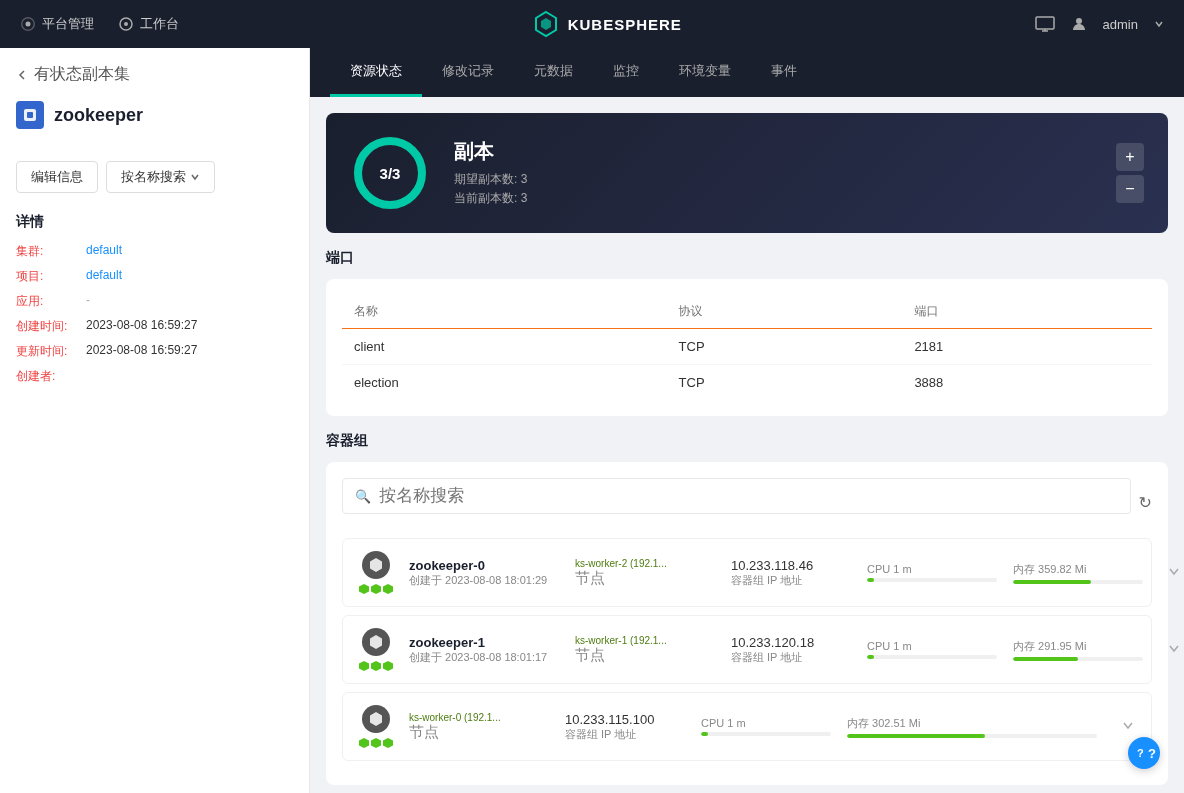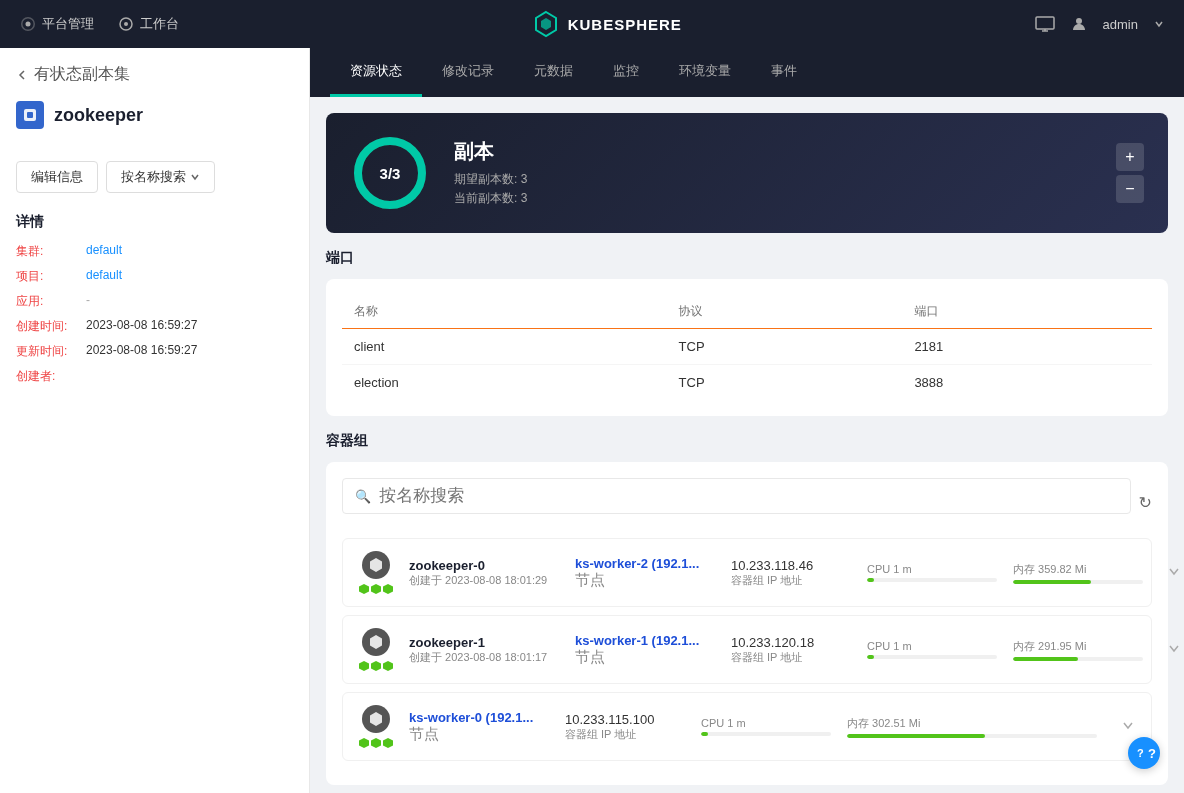--- a/index.html
+++ b/index.html
@@ -118,21 +118,21 @@
     }
     .pod-icon-group { display: flex; align-items: center; gap: 4px; }
     .pod-icon { width: 28px; height: 28px; background: #555; border-radius: 50%; display: flex; align-items: center; justify-content: center; }
     .hexagon-group { display: flex; gap: 2px; margin-top: 2px; }
     .hex { width: 10px; height: 10px; background: #36c; clip-path: polygon(50% 0%, 100% 25%, 100% 75%, 50% 100%, 0% 75%, 0% 25%); }
     .hex.green { background: #52c41a; }
     .pod-name-group { min-width: 150px; }
     .pod-name { font-weight: 600; font-size: 13px; color: #1a1f2e; }
     .pod-created { font-size: 11px; color: #888; }
     .pod-node-group { min-width: 140px; }
-    .pod-node { font-size: 13px; color: #1d4ed8; font-weight: bold; }
+    .pod-node { font-size: 10px; color: #4d7c0f; }
     .pod-node-label { font-size: 15px; color: #888; }
     .pod-ip-group { min-width: 120px; }
     .pod-ip { font-size: 13px; color: #333; font-weight: 500; }
     .pod-ip-label { font-size: 11px; color: #888; }
     .pod-cpu-group { min-width: 130px; }
     .pod-cpu-label { font-size: 11px; color: #888; margin-bottom: 3px; }
     .progress-bar { height: 4px; background: #f0f0f0; border-radius: 2px; overflow: hidden; width: 100%; }
     .progress-fill { height: 100%; border-radius: 2px; background: #52c41a; }
     .pod-mem-group { min-width: 130px; flex: 1; }
     .pod-expand { color: #aaa; cursor: pointer; margin-left: 8px; }

